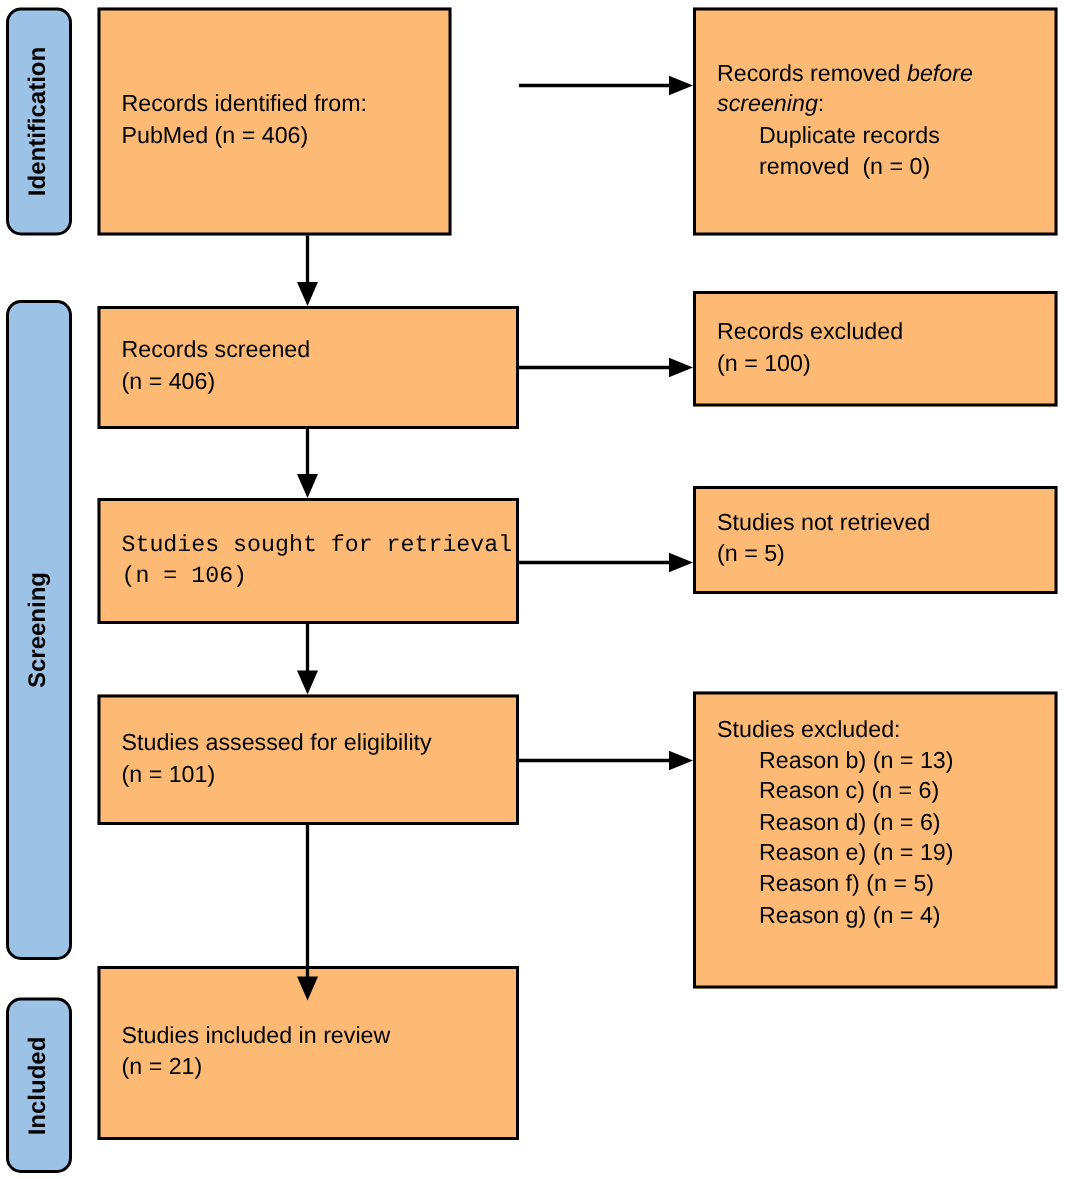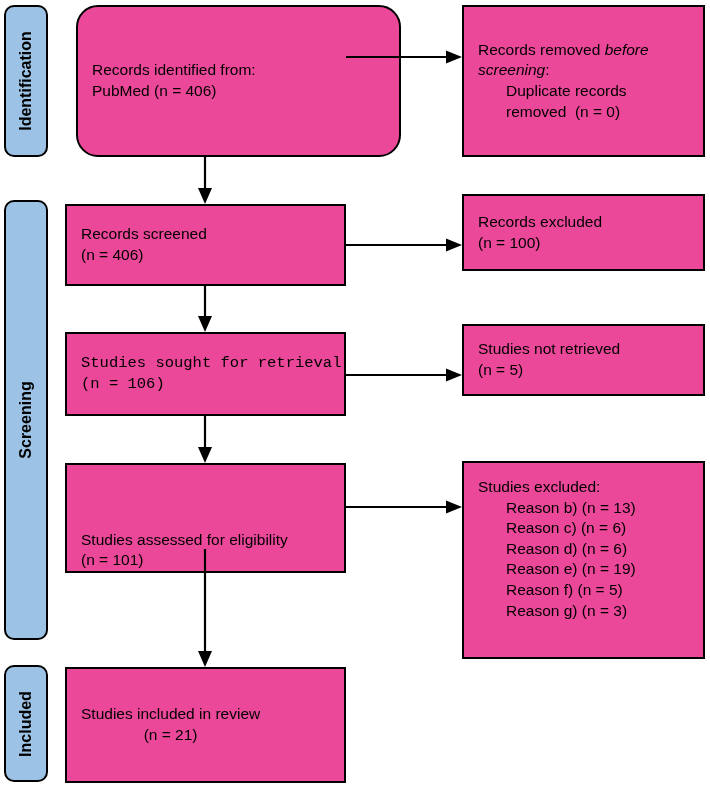--- a/index.html
+++ b/index.html
@@ -38,21 +38,21 @@
     white-space: nowrap;
     font-size: 16px;
     font-weight: bold;
     letter-spacing: 0px;
     color: #000000;
   }
 
   
   .flow-box {
     position: absolute;
-    background: #ec4899;
+    background: #fdba74;
     border: 2px solid #000000;
     box-sizing: border-box;
     display: flex;
     align-items: center;
   }
   .flow-box .box-text {
     padding: 0 0 0 14px;
     font-size: 15.5px;
     line-height: 1.33;
     color: #000000;
@@ -91,54 +91,54 @@
   </div>
 
   <div class="stage-bar" style="left:4px; top:200px; width:44px; height:440px;">
     <span class="stage-label">Screening</span>
   </div>
 
   <div class="stage-bar" style="left:4px; top:665px; width:44px; height:117px;">
     <span class="stage-label">Included</span>
   </div>
 
-  <div class="flow-box" style="left:76px; top:5px; width:325px; height:152px;border-radius:22px;">
+  <div class="flow-box" style="left:65px; top:5px; width:236px; height:152px;">
     <div class="box-text"><span>Records identified from:</span><br><span>PubMed (n = 406)</span></div>
   </div>
 
   <div class="flow-box" style="left:65px; top:204px; width:281px; height:82px;">
     <div class="box-text"><span>Records screened</span><br><span>(n = 406)</span></div>
   </div>
 
   <div class="flow-box" style="left:65px; top:332px; width:281px; height:84px;font-family:Liberation Mono, monospace;">
     <div class="box-text"><span>Studies sought for retrieval</span><br><span>(n = 106)</span></div>
   </div>
 
-  <div class="flow-box" style="left:65px; top:463px; width:281px; height:110px;align-items:flex-end;">
+  <div class="flow-box" style="left:65px; top:463px; width:281px; height:87px;">
     <div class="box-text"><span>Studies assessed for eligibility</span><br><span>(n = 101)</span></div>
   </div>
 
-  <div class="flow-box" style="left:65px; top:667px; width:281px; height:116px;text-align:center;">
+  <div class="flow-box" style="left:65px; top:644px; width:281px; height:116px;">
     <div class="box-text"><span>Studies included in review</span><br><span>(n = 21)</span></div>
   </div>
 
   <div class="flow-box" style="left:462px; top:5px; width:243px; height:152px;">
     <div class="box-text"><span>Records removed </span><span class="ital">before</span><br><span class="ital">screening</span><span>:</span><span class="indent-1">Duplicate records</span><span class="indent-1">removed  (n = 0)</span></div>
   </div>
 
   <div class="flow-box" style="left:462px; top:194px; width:243px; height:77px;">
     <div class="box-text"><span>Records excluded</span><br><span>(n = 100)</span></div>
   </div>
 
   <div class="flow-box" style="left:462px; top:324px; width:243px; height:72px;align-items:center;">
     <div class="box-text"><span>Studies not retrieved</span><br><span>(n = 5)</span></div>
   </div>
 
   <div class="flow-box list-box" style="left:462px; top:461px; width:243px; height:198px;">
-    <div class="box-text"><span>Studies excluded:</span><span class="indent-1">Reason b) (n = 13)</span><span class="indent-1">Reason c) (n = 6)</span><span class="indent-1">Reason d) (n = 6)</span><span class="indent-1">Reason e) (n = 19)</span><span class="indent-1">Reason f) (n = 5)</span><span class="indent-1">Reason g) (n = 3)</span></div>
+    <div class="box-text"><span>Studies excluded:</span><span class="indent-1">Reason b) (n = 13)</span><span class="indent-1">Reason c) (n = 6)</span><span class="indent-1">Reason d) (n = 6)</span><span class="indent-1">Reason e) (n = 19)</span><span class="indent-1">Reason f) (n = 5)</span><span class="indent-1">Reason g) (n = 4)</span></div>
   </div>
 
   <div class="conn" style="left:346px; top:47px; width:118px; height:20px;">
     <svg width="118" height="20" viewBox="0 0 118 20">
       <line x1="0" y1="10" x2="104" y2="10" stroke="#000000" stroke-width="2.2"></line>
       <polygon points="116,10 100,3.5 100,16.5" fill="#000000"></polygon>
     </svg>
   </div>
 
   <div class="conn" style="left:195px; top:157px; width:20px; height:49px;">

